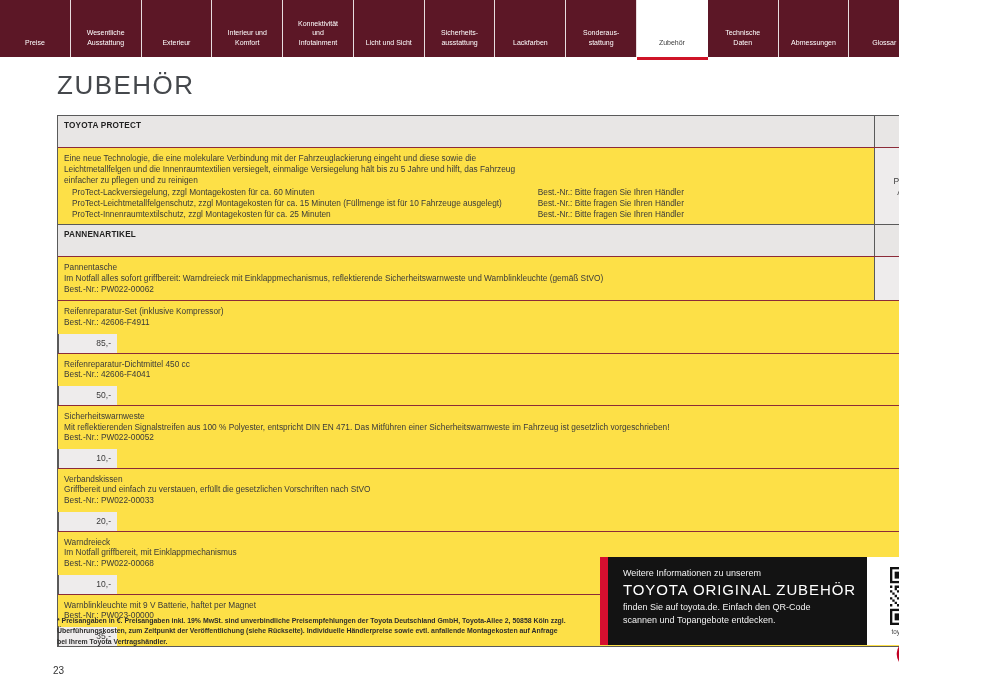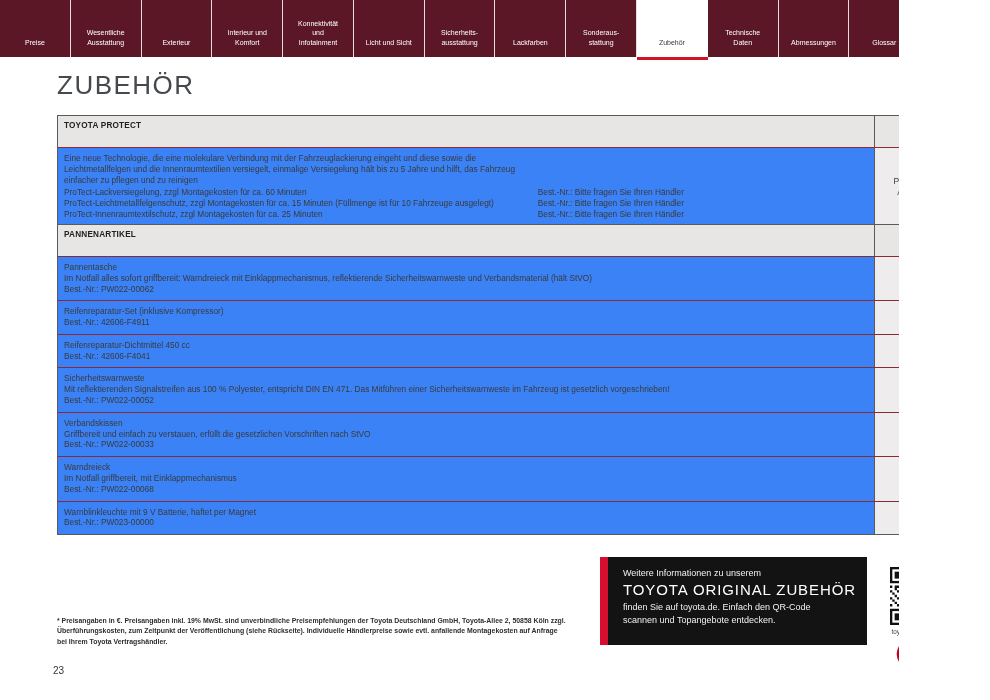--- a/index.html
+++ b/index.html
@@ -19,33 +19,33 @@
   .tab{flex:1 1 0;display:flex;flex-direction:column;justify-content:flex-end;align-items:center;
        padding:4px 3px 9px;color:#fff;font-size:7px;line-height:1.4;text-align:center;
        white-space:pre-line;border-right:1px solid rgba(255,255,255,.85);cursor:pointer;}
   .tab:last-child{border-right:none;}
   .tab.active{background:#fff;color:#3a3a3a;box-shadow:0 3px 0 0 var(--accent);}
 
   
   .page-title{position:absolute;left:57px;top:70px;font-size:26px;letter-spacing:1.5px;color:#45484c;font-weight:400;}
 
   
-  .price-table{position:absolute;left:57px;width:877px;border:1px solid var(--line-dark);background:#3b82f6;}
+  .price-table{position:absolute;left:57px;width:877px;border:1px solid var(--line-dark);background:#fde047;}
   .t-head{display:flex;background:#e8e6e5;border-bottom:1px solid var(--line-red);}
   .h-label{flex:1;font-size:8.2px;font-weight:bold;color:#222;padding:5px 6px 4px;letter-spacing:.2px;}
   .h-euro{width:59px;border-left:1px solid var(--line-dark);text-align:right;font-size:8.2px;font-weight:bold;color:#222;padding:18px 6px 4px;}
   .t-row{display:flex;}
-  .t-row + .t-row{border-top:1px solid var(--line-red);}
+  .t-row + .t-row{border-top:1px solid var(--line-red);flex-direction:column;}
   .cell{flex:1;padding:5px 6px 6px;font-size:8.3px;line-height:1.3;color:var(--txt);}
   .euro{width:59px;border-left:1px solid var(--line-dark);background:#eeecec;display:flex;align-items:center;
         justify-content:flex-end;text-align:right;padding:4px 6px;font-size:8.5px;color:var(--txt);line-height:1.25;}
 
   
   .intro{max-width:462px;}
-  .p-items{margin-top:2px;padding-right:184px;}
+  .p-items{margin-top:2px;padding-right:184px;margin-left:8px;}
   .p-item{display:flex;justify-content:space-between;gap:12px;}
   .p-order{white-space:nowrap;}
 
   
   .r-title{}
   .r-desc:empty{display:none;}
 
   
   .footnote{position:absolute;left:57px;top:616px;width:552px;font-size:6.9px;font-weight:bold;
             line-height:1.5;color:#2e2e2e;white-space:pre-line;}
@@ -125,21 +125,21 @@
 
   <section class="price-table" style="top:224px">
     <div class="t-head">
       <div class="h-label">PANNENARTIKEL</div>
       <div class="h-euro">Euro*</div>
     </div>
 
     <div class="t-row">
       <div class="cell">
         <div class="r-title">Pannentasche</div>
-        <div class="r-desc">Im Notfall alles sofort griffbereit: Warndreieck mit Einklappmechanismus, reflektierende Sicherheitswarnweste und Verbandsmaterial (hält StVO)</div>
+        <div class="r-desc">Im Notfall alles sofort griffbereit: Warndreieck mit Einklappmechanismus, reflektierende Sicherheitswarnweste und Warnblinkleuchte (gemäß StVO)</div>
         <div class="r-order">Best.-Nr.: PW022-00062</div>
       </div>
       <div class="euro">30,-</div>
     </div>
 
     <div class="t-row">
       <div class="cell">
         <div class="r-title">Reifenreparatur-Set (inklusive Kompressor)</div>
 
         <div class="r-order">Best.-Nr.: 42606-F4911</div>

